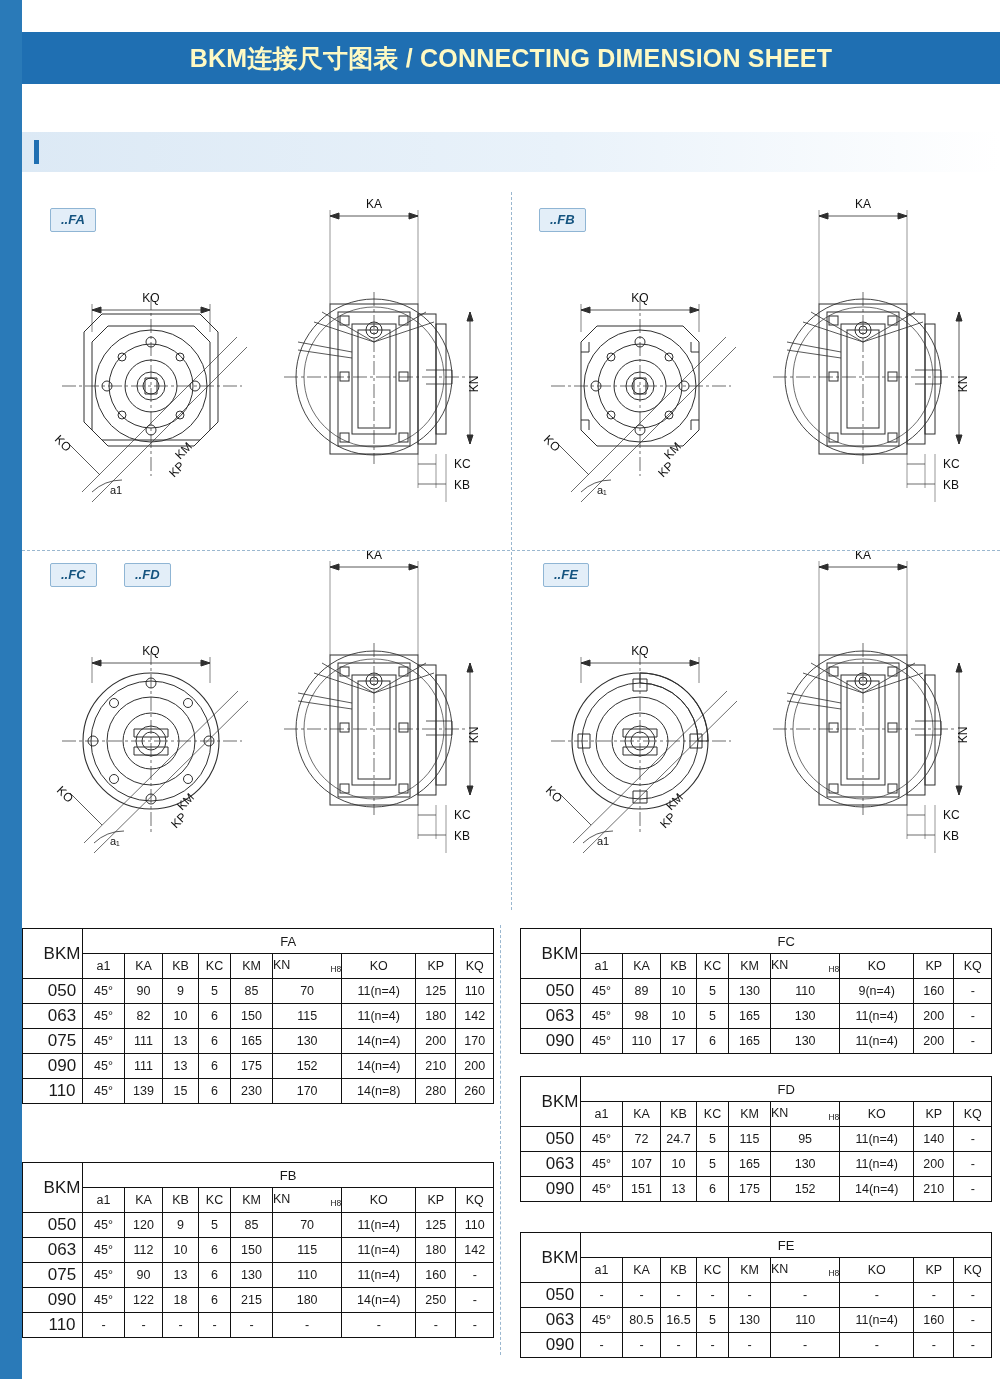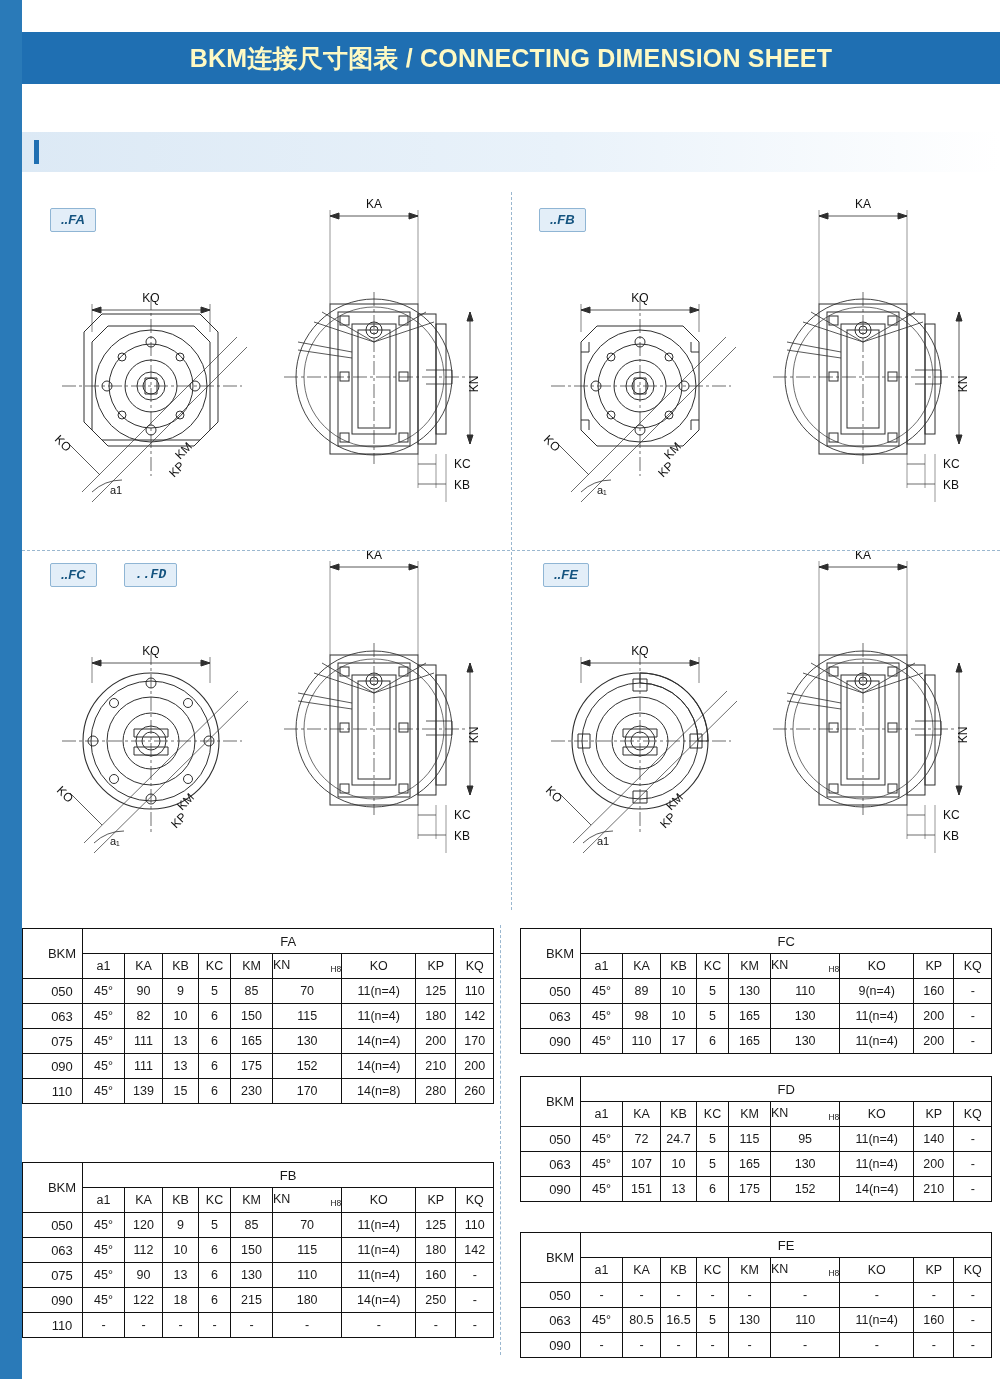--- a/index.html
+++ b/index.html
@@ -70,21 +70,21 @@
   }
   table.dim th, table.dim td {
     border:1px solid #111;
     text-align:center;
     padding:0;
     height:25px;
     font-weight:normal;
     white-space:nowrap;
   }
   table.dim th { font-weight:normal; }
-  table.dim .bkm-cell { font-size:13px;padding-left:19px; }
+  table.dim .bkm-cell { font-size:17px;padding-left:19px; }
   table.dim .grp { font-size:13px; }
   sub { font-size:8.5px;padding-left:40px; }
 
   .tA { left:22px; top:928px; }
   .tB { left:22px; top:1162px; }
   .tC { left:520px; top:928px; }
   .tD { left:520px; top:1076px; }
   .tE { left:520px; top:1232px; }
 
   .tbl-vdiv {
@@ -291,21 +291,21 @@
         <text x="0" y="0" transform="translate(32,248) rotate(45)">KO</text>
         <text x="0" y="0" transform="translate(158,268) rotate(-45)">KM</text>
         <text x="0" y="0" transform="translate(152,286) rotate(-45)">KP</text>
         <text x="86" y="302" font-size="11">a₁</text>
       </g>
     </svg>
   </div>
 
   <div class="panel p3">
     <div class="tag" style="left:28px; top:12px;">..FC</div>
-    <div class="tag" style="left:102px; top:12px;font-family:Liberation Mono, monospace;">..FD</div>
+    <div class="tag" style="left:102px; top:12px;">..FD</div>
     <svg width="489" height="358" viewBox="0 0 489 358">
       <g fill="none" stroke="#2f2f2f" stroke-width="1">
         <circle cx="129" cy="190" r="68" stroke-width="1.1"></circle>
         <circle cx="129" cy="190" r="60"></circle>
         <circle cx="129" cy="190" r="44"></circle>
         <circle cx="129" cy="190" r="28"></circle>
         <circle cx="129" cy="190" r="15"></circle>
         <circle cx="129" cy="190" r="9"></circle>
         <circle cx="129" cy="132" r="5"></circle>
           <circle cx="129" cy="248" r="5"></circle>

